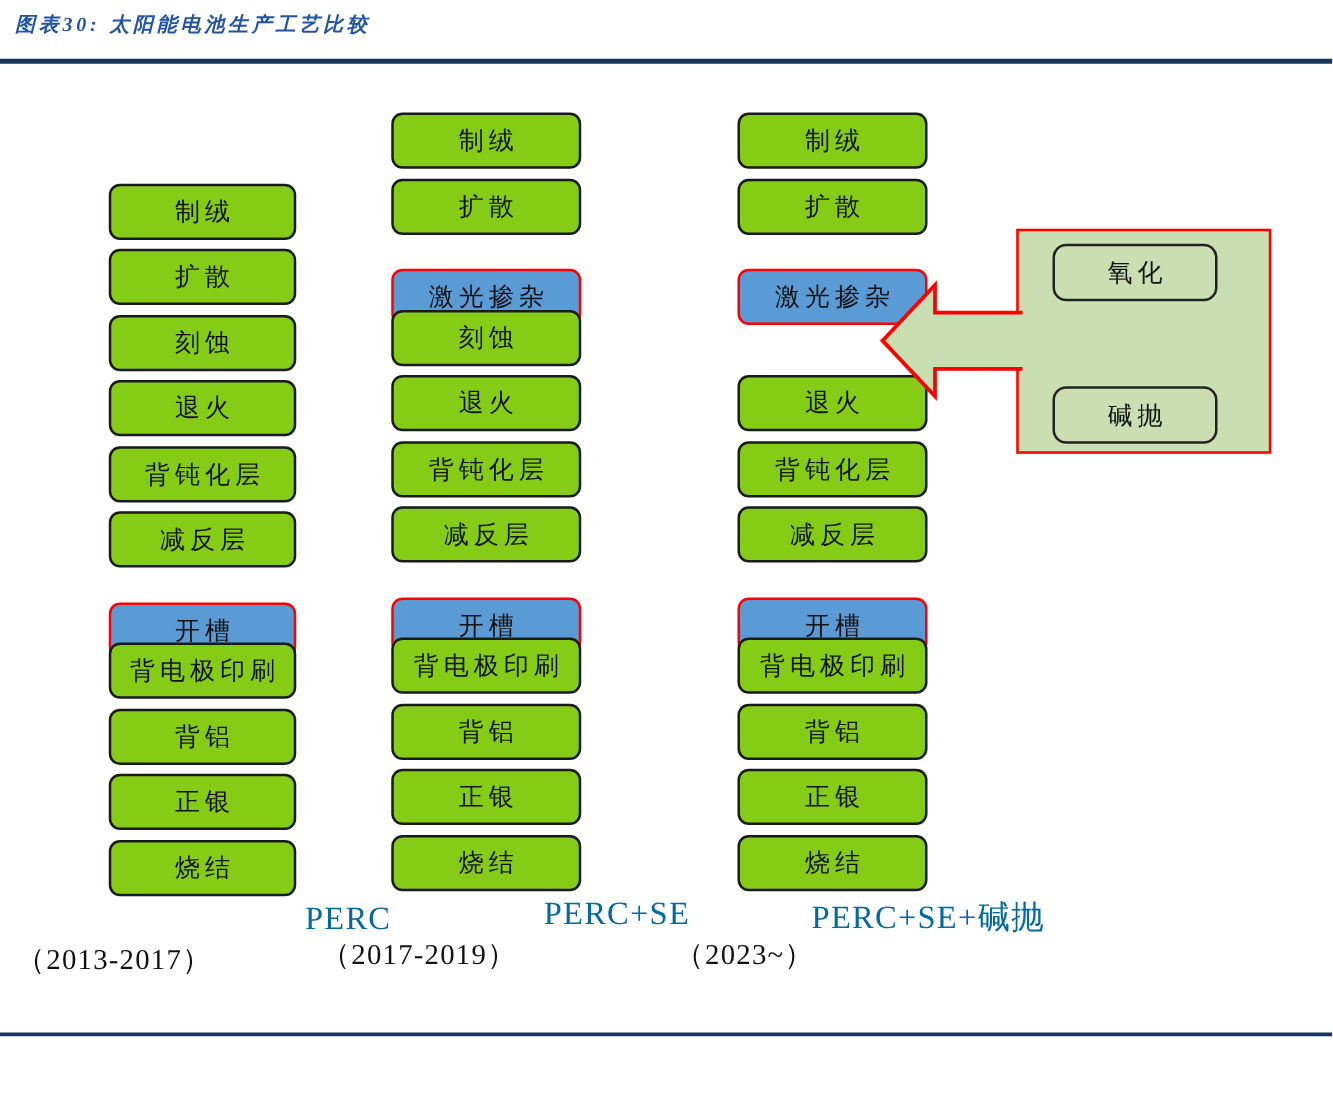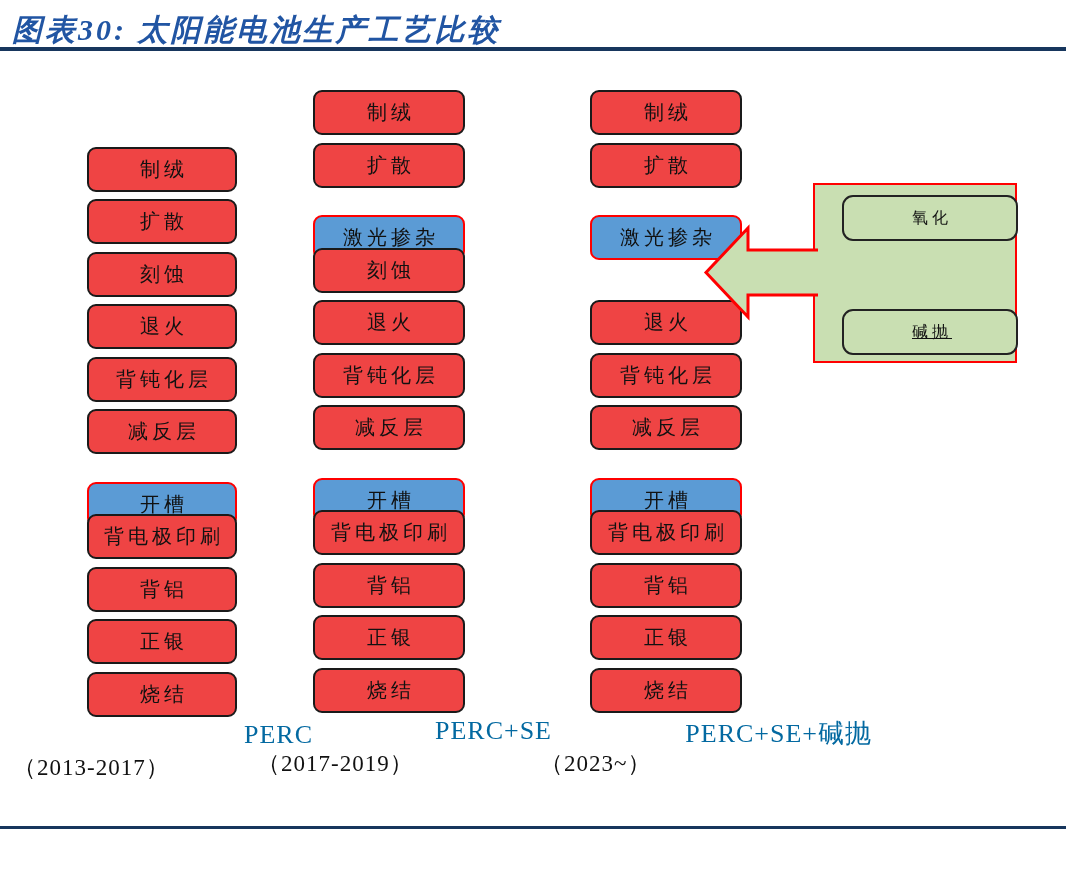--- a/index.html
+++ b/index.html
@@ -5,50 +5,50 @@
   :root{
     --blue:#5B9BD5; --red:#FF0000; --green:#C9DFB2;
     --boxborder:#1A1A1A; --titleblue:#2155A3; --navy:#17365D;
   }
   html,body{margin:0;padding:0;background:#ffffff;}
   .page{
     position:relative; width:1066px; height:875px; background:#ffffff;
     overflow:hidden; font-family:"Liberation Serif", serif;
   }
   .fig-title{
-    position:absolute; left:12px; top:10px; font-size:30px; font-style:italic;
+    position:absolute; left:12px; top:10px; font-size:16px; font-style:italic;
     font-weight:bold; color:var(--titleblue); letter-spacing:3px; white-space:nowrap;
   }
   .title-rule{position:absolute; left:0; top:47px; width:1066px; height:3.5px; background:var(--navy);}
   .step{
-    position:absolute; box-sizing:border-box; background:#ef4444;
+    position:absolute; box-sizing:border-box; background:#84cc16;
     border:2.2px solid var(--boxborder); border-radius:9px;
     display:flex; align-items:center; justify-content:center;
     font-size:20px; color:#111; letter-spacing:4px; text-indent:4px; white-space:nowrap;
     z-index:1;
   }
   .step.hl{background:var(--blue); border:2.6px solid var(--red);margin-top:20px;}
   .col-label{
     position:absolute; width:300px; text-align:right; font-size:26px; color:#0369a1;
     letter-spacing:1px; z-index:1; white-space:nowrap;
   }
   .col-period{
     position:absolute; width:300px; text-align:left; font-size:23px; color:#111;
     letter-spacing:1px; z-index:1; white-space:nowrap;
   }
   .callout{
     position:absolute; left:813px; top:183px; width:204px; height:180px;
     box-sizing:border-box; background:var(--green); border:2.6px solid var(--red);
     z-index:1;
   }
   .callout-item{
-    position:absolute; left:27px; width:176px; height:46px; box-sizing:border-box;
+    position:absolute; left:27px; width:132px; height:46px; box-sizing:border-box;
     background:var(--green); border:2.4px solid #222; border-radius:11px;
     display:flex; align-items:center; justify-content:center;
-    font-size:16px; color:#111; letter-spacing:4px; text-indent:4px; white-space:nowrap;
+    font-size:20px; color:#111; letter-spacing:4px; text-indent:4px; white-space:nowrap;
   }
   .arrow-svg{position:absolute; left:0; top:0; z-index:2; pointer-events:none;}
   .footer-rule{position:absolute; left:0; top:826px; width:1066px; height:3px; background:var(--navy);}
   .fig-source{
     position:absolute; left:12px; top:836px; font-size:17px; font-style:italic;
     color:var(--titleblue); letter-spacing:1.5px; white-space:nowrap;
   }
 </style>
 </head>
 <body>
@@ -90,27 +90,27 @@
       <div class="step" style="left: 590px; width: 152px; top: 142.5px; height: 45px;">扩散</div>
       <div class="step hl" style="left: 590px; width: 152px; top: 195px; height: 45px;">激光掺杂</div>
       <div class="step" style="left: 590px; width: 152px; top: 300px; height: 45px;">退火</div>
       <div class="step" style="left: 590px; width: 152px; top: 352.5px; height: 45px;">背钝化层</div>
       <div class="step" style="left: 590px; width: 152px; top: 405px; height: 45px;">减反层</div>
       <div class="step hl" style="left: 590px; width: 152px; top: 457.5px; height: 45px;">开槽</div>
       <div class="step" style="left: 590px; width: 152px; top: 510px; height: 45px;">背电极印刷</div>
       <div class="step" style="left: 590px; width: 152px; top: 562.5px; height: 45px;">背铝</div>
       <div class="step" style="left: 590px; width: 152px; top: 615px; height: 45px;">正银</div>
       <div class="step" style="left: 590px; width: 152px; top: 667.5px; height: 45px;">烧结</div>
-      <div class="col-label" style="left: 572px; top: 716px;">PERC+SE+碱抛</div>
+      <div class="col-label" style="left: 536px; top: 716px;">PERC+SE+碱抛</div>
       <div class="col-period" style="left: 540px; top: 748px;">（2023~）</div>
     </div>
 
   <div class="callout" id="callout">
       <div class="callout-item" style="top: 10px;">氧化</div>
-      <div class="callout-item" style="top: 124px; text-decoration: underline;">碱抛</div>
+      <div class="callout-item" style="top: 124px;">碱抛</div>
     </div>
 
   <svg class="arrow-svg" width="1066" height="875">
     <polygon points="818,250 748,250 748,228 706,272.5 748,317 748,295 818,295" fill="#C9DFB2"></polygon>
     <path d="M 818 250 L 748 250 L 748 228 L 706 272.5 L 748 317 L 748 295 L 818 295" fill="none" stroke="#FF0000" stroke-width="3" stroke-linejoin="miter"></path>
   </svg>
 
   <div class="footer-rule"></div>
 
 </div>

